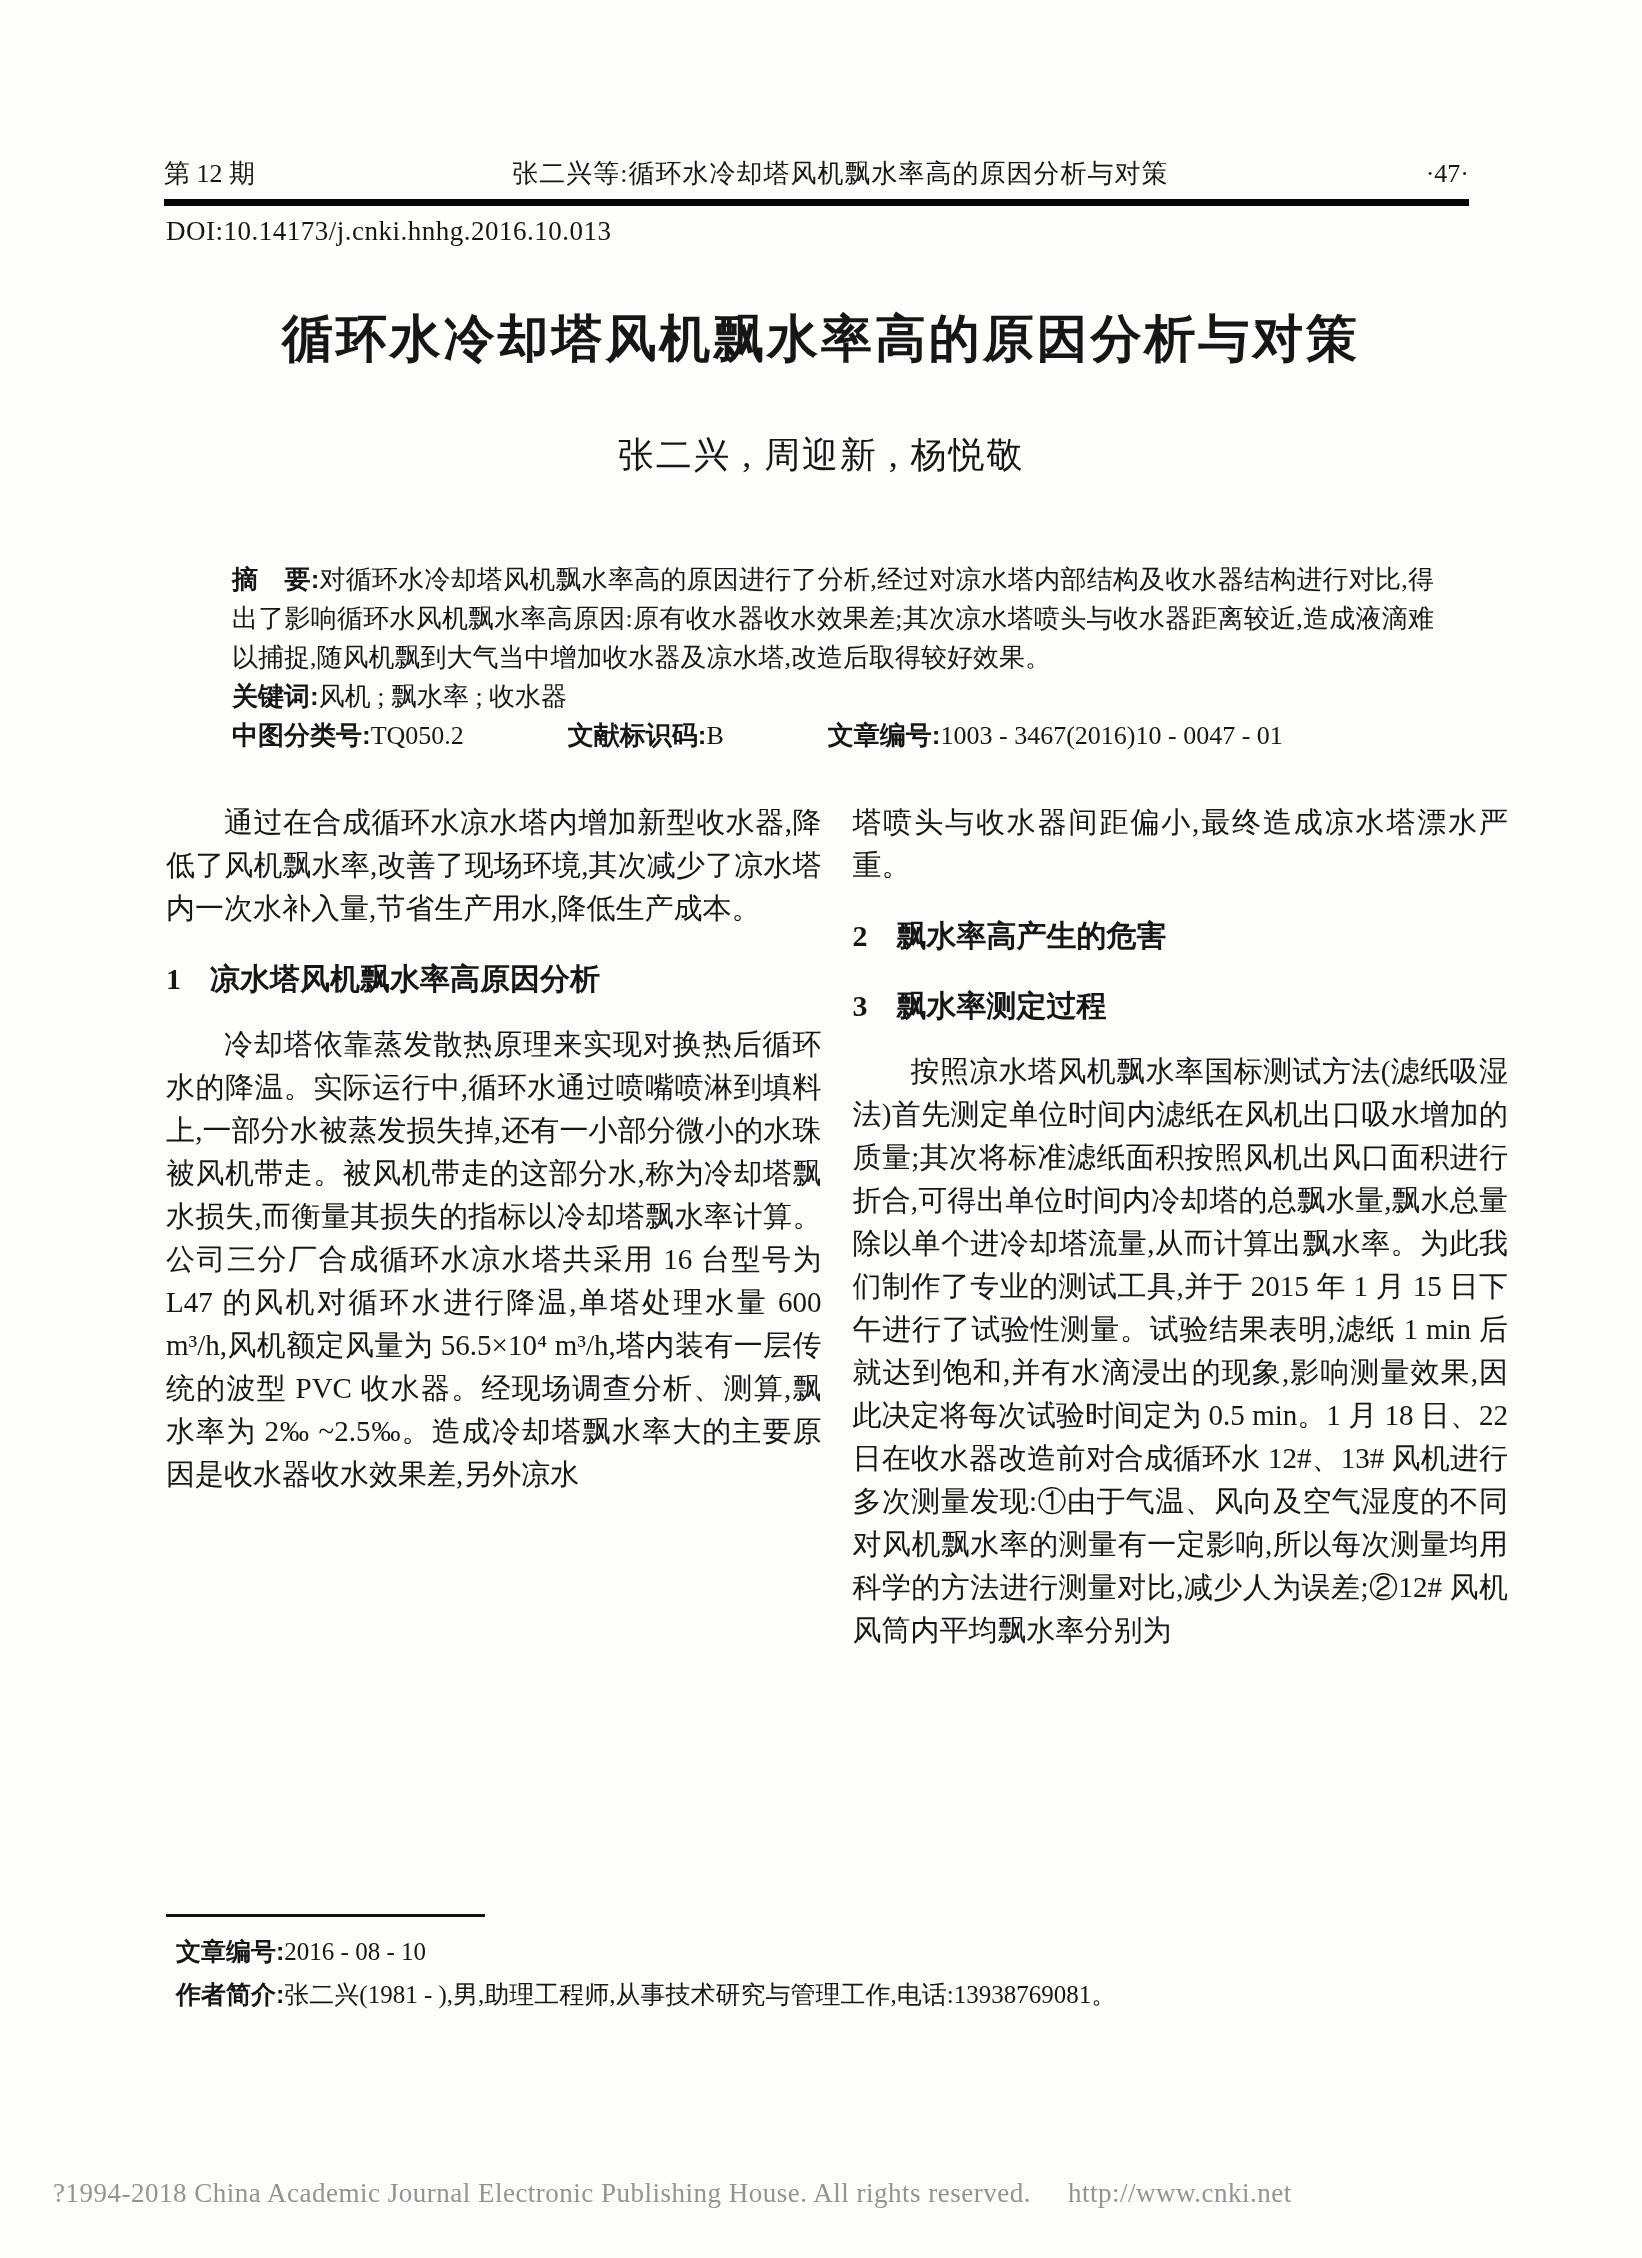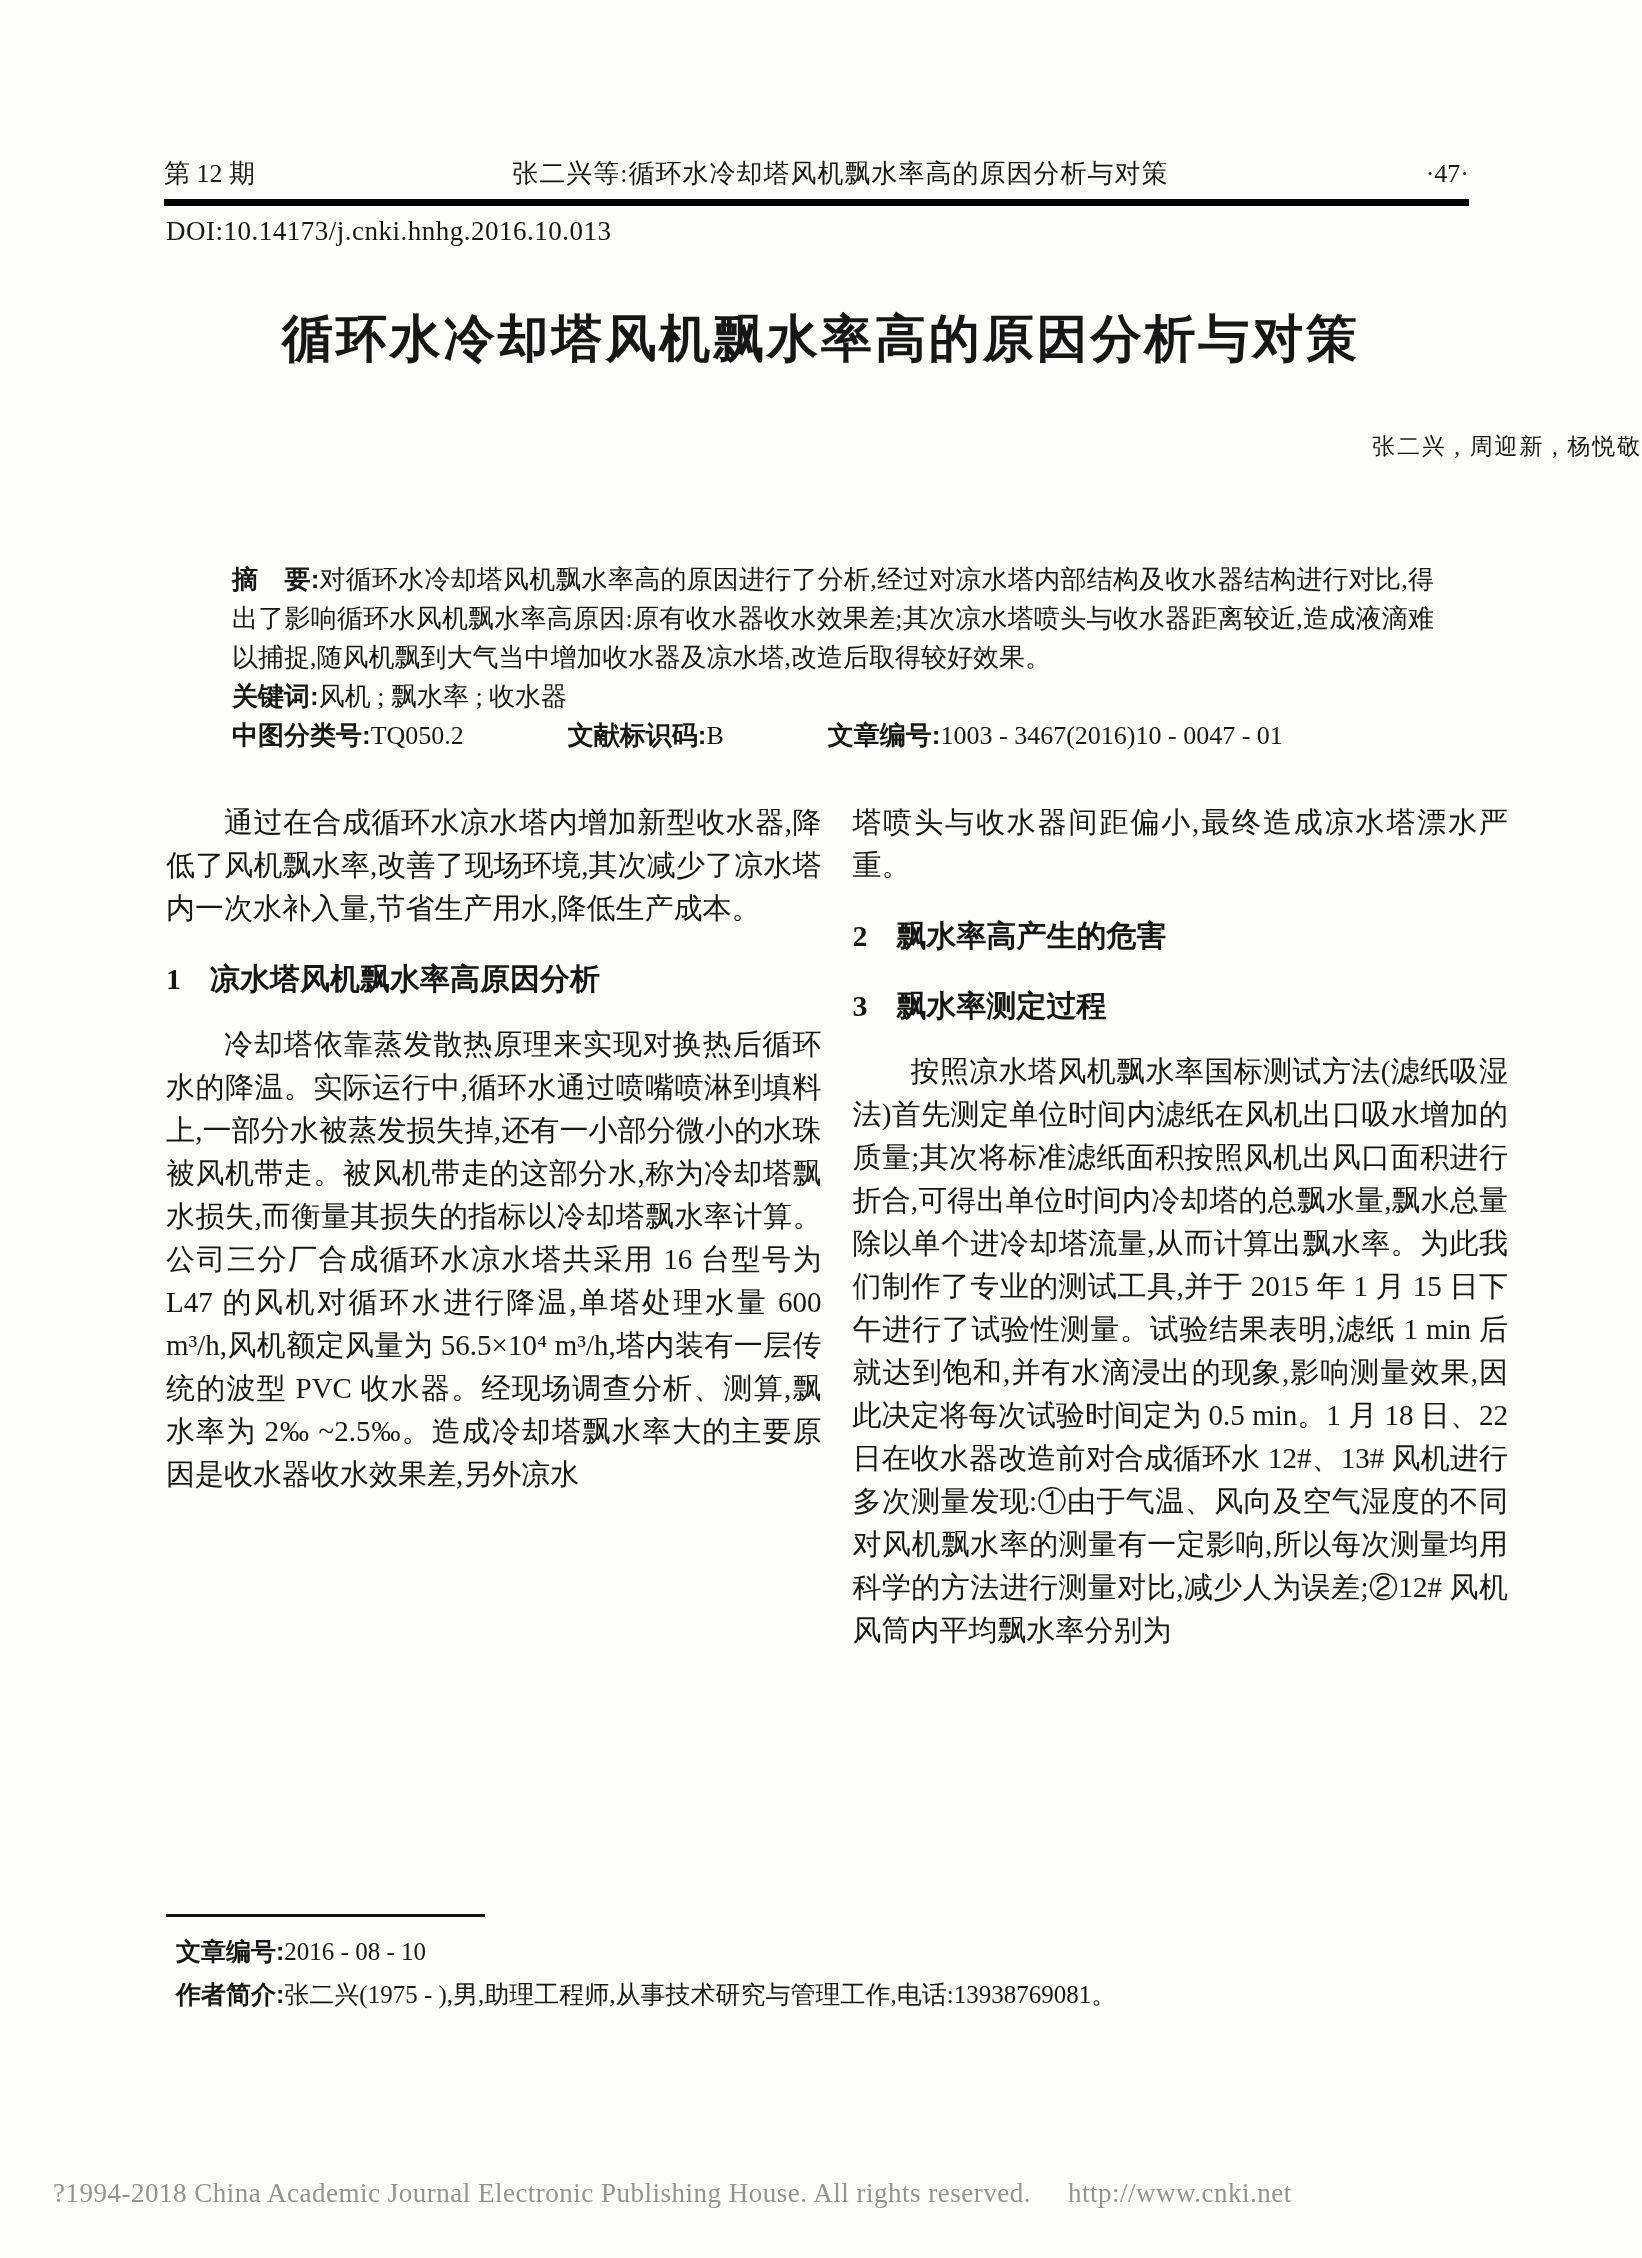--- a/index.html
+++ b/index.html
@@ -26,21 +26,21 @@
   .doi{position:absolute;top:216px;left:166px;font-size:27px;letter-spacing:0.5px;}
   
   .title{
     position:absolute;top:305px;left:0;width:100%;margin:0;
     text-align:center;
     font-family:"Liberation Sans","DejaVu Sans",sans-serif;
     font-weight:bold;font-size:51px;letter-spacing:2.9px;line-height:68px;
   }
   .authors{
     position:absolute;top:431px;left:0;width:100%;
-    text-align:right;font-size:23px;letter-spacing:1.9px;
+    text-align:center;font-size:36px;letter-spacing:1.9px;
   }
   
   .abstract-block{
     position:absolute;top:560px;left:232px;width:1202px;
     font-size:26px;line-height:39px;
   }
   .abstract-block p{margin:0;text-align:justify;text-justify:inter-character;}
   .lbl{
     font-family:"Liberation Sans","DejaVu Sans",sans-serif;
     font-weight:bold;
@@ -124,21 +124,21 @@
         <span class="num">3</span><span>飘水率测定过程</span>
       </div>
       <p class="indent">按照凉水塔风机飘水率国标测试方法(滤纸吸湿法)首先测定单位时间内滤纸在风机出口吸水增加的质量;其次将标准滤纸面积按照风机出风口面积进行折合,可得出单位时间内冷却塔的总飘水量,飘水总量除以单个进冷却塔流量,从而计算出飘水率。为此我们制作了专业的测试工具,并于 2015 年 1 月 15 日下午进行了试验性测量。试验结果表明,滤纸 1 min 后就达到饱和,并有水滴浸出的现象,影响测量效果,因此决定将每次试验时间定为 0.5 min。1 月 18 日、22 日在收水器改造前对合成循环水 12#、13# 风机进行多次测量发现:①由于气温、风向及空气湿度的不同对风机飘水率的测量有一定影响,所以每次测量均用科学的方法进行测量对比,减少人为误差;②12# 风机风筒内平均飘水率分别为</p>
     </div>
 
   </div>
 
   <div class="footnote">
     <div class="fn-rule"></div>
     <p><span class="lbl">文章编号:</span><span>2016 - 08 - 10</span></p>
-    <p><span class="lbl">作者简介:</span><span>张二兴(1975 - ),男,助理工程师,从事技术研究与管理工作,电话:13938769081。</span></p>
+    <p><span class="lbl">作者简介:</span><span>张二兴(1981 - ),男,助理工程师,从事技术研究与管理工作,电话:13938769081。</span></p>
   </div>
 
   <div class="copyright">
     <span>?1994-2018 China Academic Journal Electronic Publishing House. All rights reserved.</span><span class="cr-url">http://www.cnki.net</span>
   </div>
 
 </div>
 
 
 </body></html>

